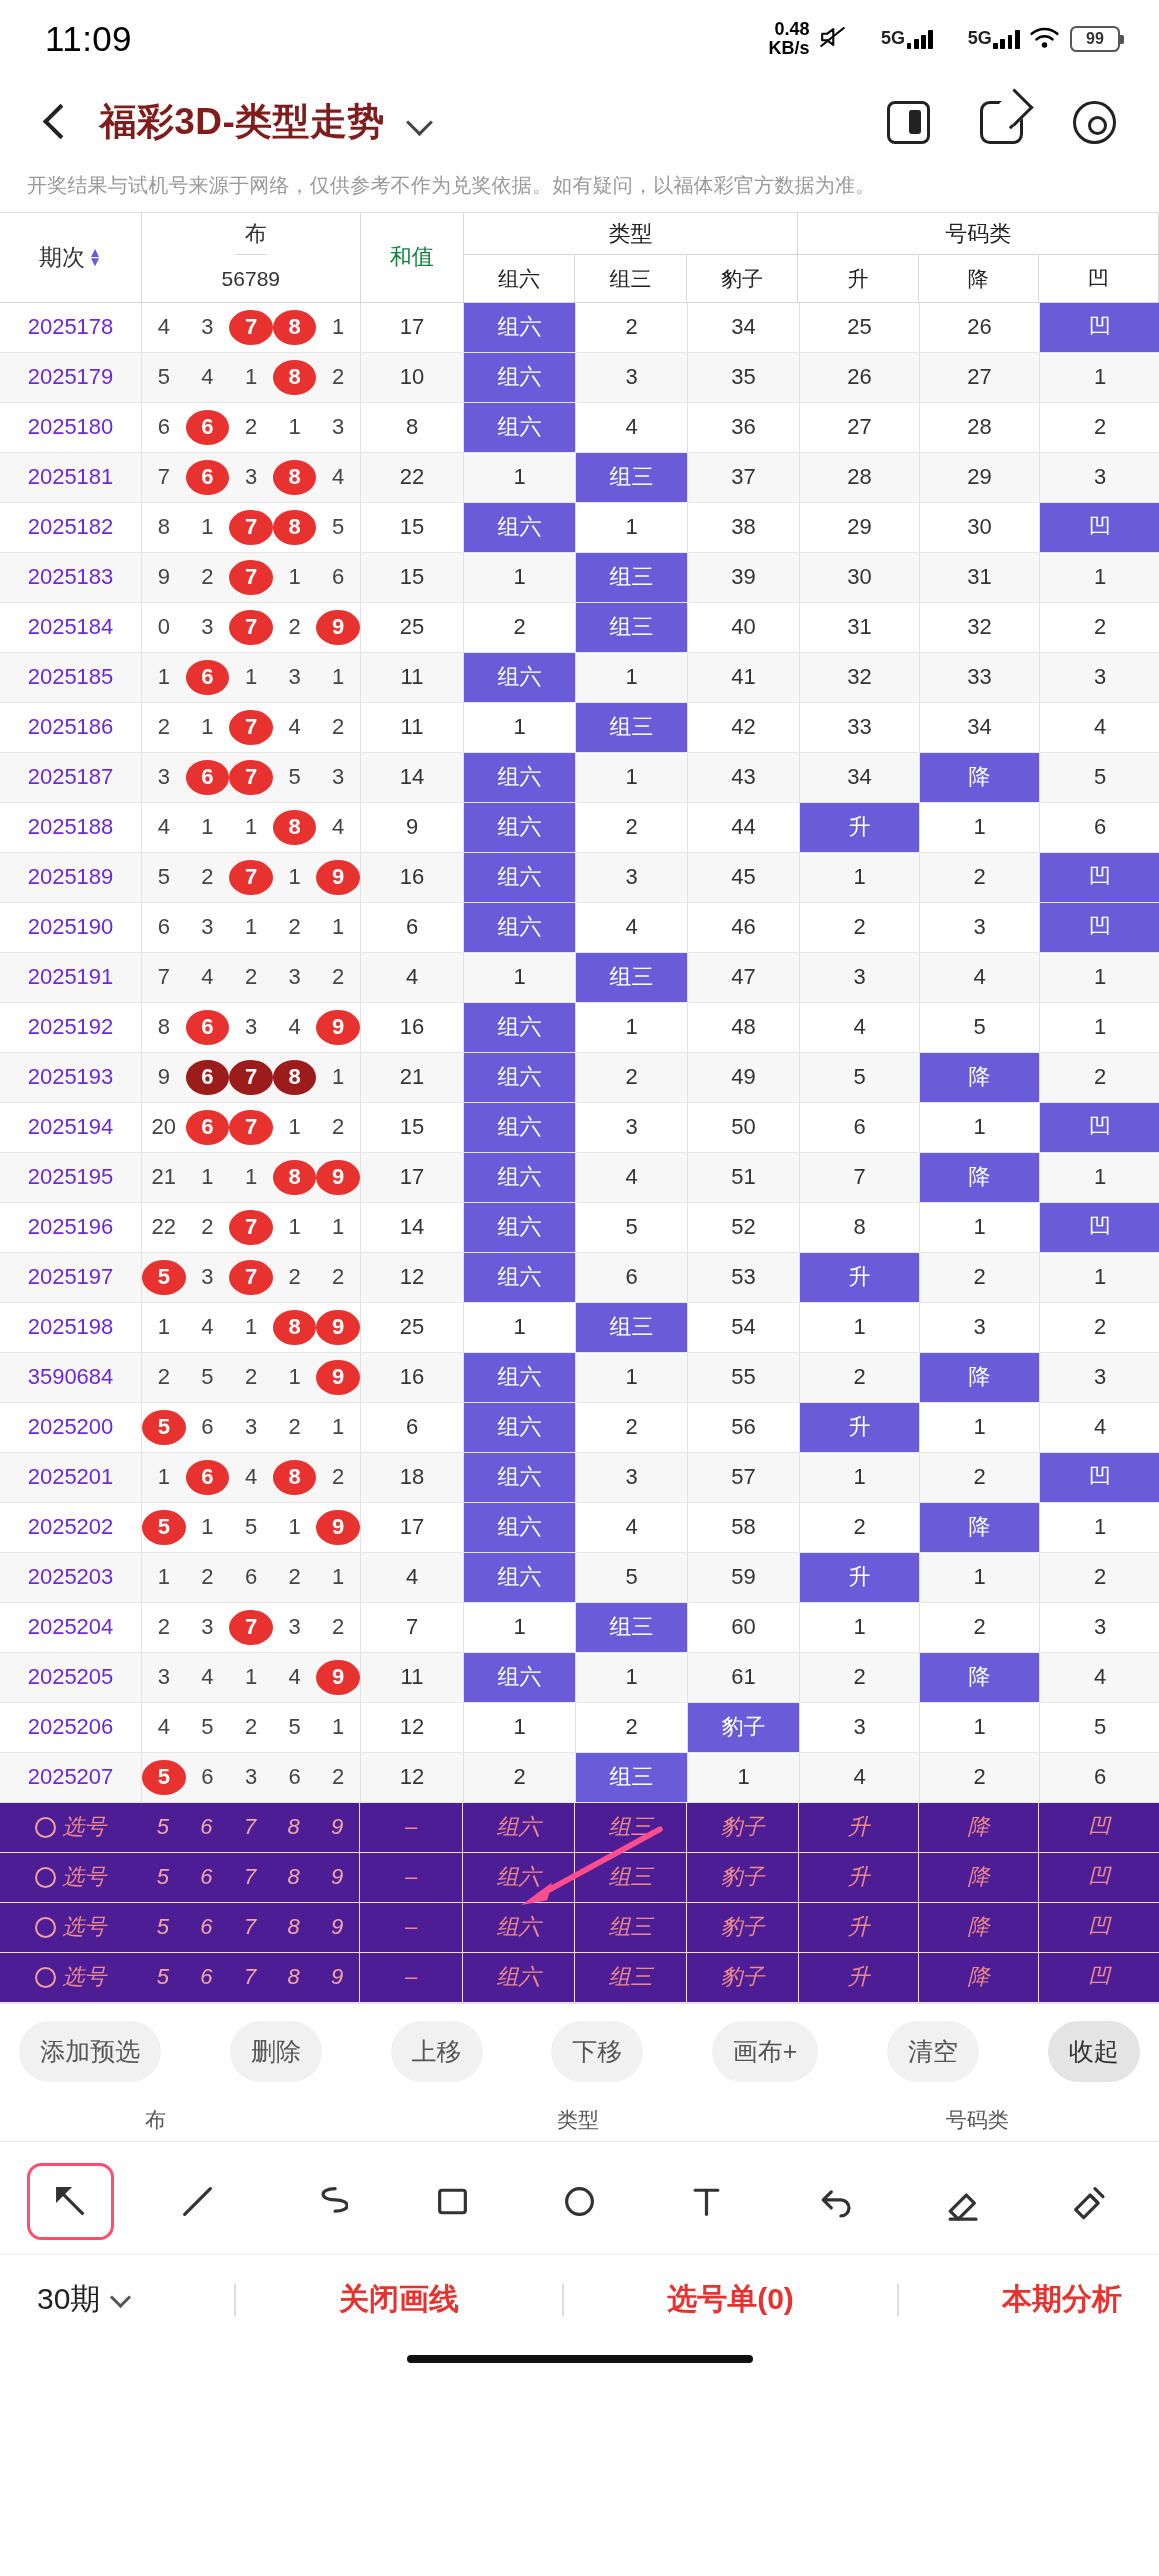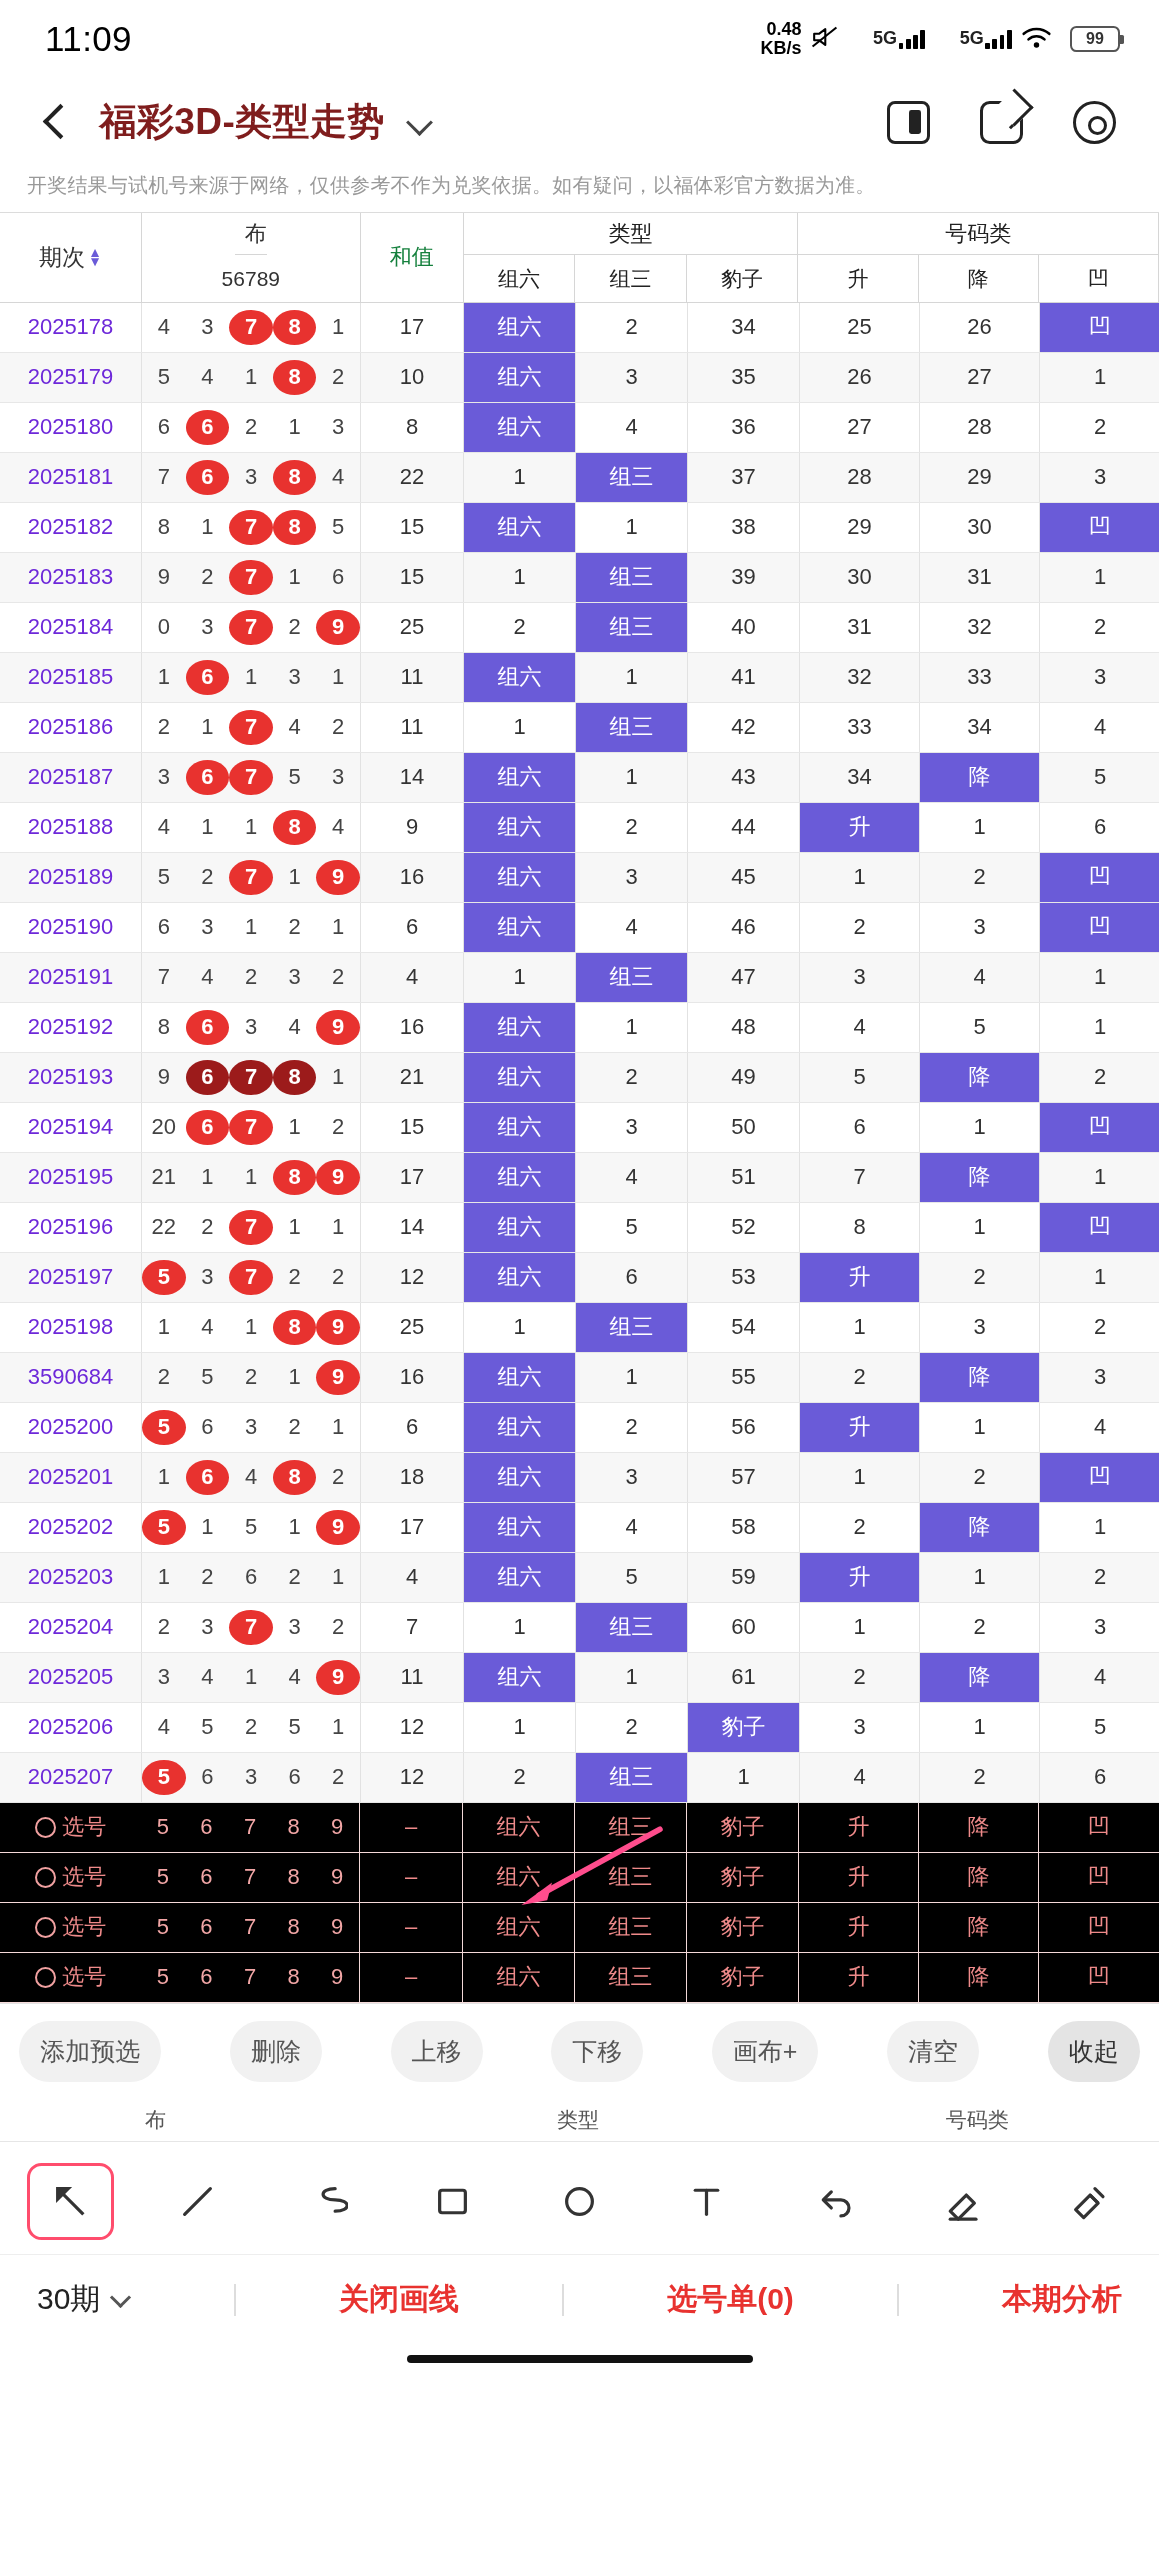--- a/index.html
+++ b/index.html
@@ -19,21 +19,21 @@
   }
   .status-time { font-size: 35px; font-weight: 500; letter-spacing: 0.4px; color:#000; }
   .status-right { display: flex; align-items: center; gap: 9.7px; }
   .kbs { font-size: 18px; line-height: 1.05; text-align: right; color:#000; font-weight:600;}
   .icn { display:inline-block; }
   .bars { display:inline-flex; align-items:flex-end; gap:2.4px; height:21px; }
   .bars i { display:block; width:4.8px; background:#000; border-radius:0.8px; }
   .bars i:nth-child(1){height:6.4px}.bars i:nth-child(2){height:10.5px}.bars i:nth-child(3){height:14.5px}.bars i:nth-child(4){height:19.3px}
   .g5 { font-size: 18px; font-weight: 700; vertical-align: top; margin-left: 25px; }
   .sig-group { display:flex; align-items:flex-end; gap:1.6px; }
-  .battery { width: 50px; height: 26px; border: 2.4px solid #555; border-radius: 6.4px; position: relative; display:flex; align-items:center; justify-content:center;margin-left:8px; }
+  .battery { width: 50px; height: 26px; border: 2.4px solid #555; border-radius: 6.4px; position: relative; display:flex; align-items:center; justify-content:center; }
   .battery:after { content:""; position:absolute; right:-5.6px; top:7.2px; width:3.2px; height:9.7px; background:#555; border-radius:0 1.6px 1.6px 0; }
   .battery span { font-size: 16px; font-weight:700; color:#333; }
 
   
   .appbar { height: 90px; display:flex; align-items:center; padding: 0 35px; }
   .back { width: 42px; height: 42px; position: relative; flex:none; }
   .back:before{
     content:""; position:absolute; left:13px; top:8px; width:21px; height:21px;
     border-left:4px solid #222; border-bottom:4px solid #222; transform: rotate(45deg);
   }
@@ -90,21 +90,21 @@
   .c-bu { width:219px; flex:none; display:flex; padding:0; }
   .c-bu span { flex:1; display:flex; align-items:center; justify-content:center; font-size:22px; color:#444;}
   .ball { width:35px; height:35px; border-radius:50%; background:#e8322f; color:#fff !important; display:flex; align-items:center; justify-content:center; font-size:21px; font-weight:600;}
   .ball.dark { background:#9c1b1b; }
   .c-he { width:103px; flex:none; }
   .c-t1,.c-t2,.c-t3 { width:112px; flex:none; }
   .c-n1,.c-n2,.c-n3 { width:120px; flex:none; }
   .hl { background:#6a5bd8; color:#fff !important; font-weight:500; }
 
   
-  .sel-row { display:flex; height:50px; background:#000000; border-bottom:0.8px solid #f6dada; }
+  .sel-row { display:flex; height:50px; background:#4c1d95; border-bottom:0.8px solid #f6dada;font-style:italic; }
   .sel-row .c { border-right:0.8px solid #f2d9d9; color:#ef8a8a; }
   .sel-label { width:142px; display:flex; align-items:center; justify-content:center; gap:6.4px; font-size:22px; color:#ef8a8a;}
   .circle-o { width:21px; height:21px; border:2.4px solid #f0a0a0; border-radius:50%; flex:none;}
   .sel-row .c-bu span { color:#f2a6a6; }
 
   
   .arrow-overlay { position:absolute; pointer-events:none; }
 
   
   .actionbar {

